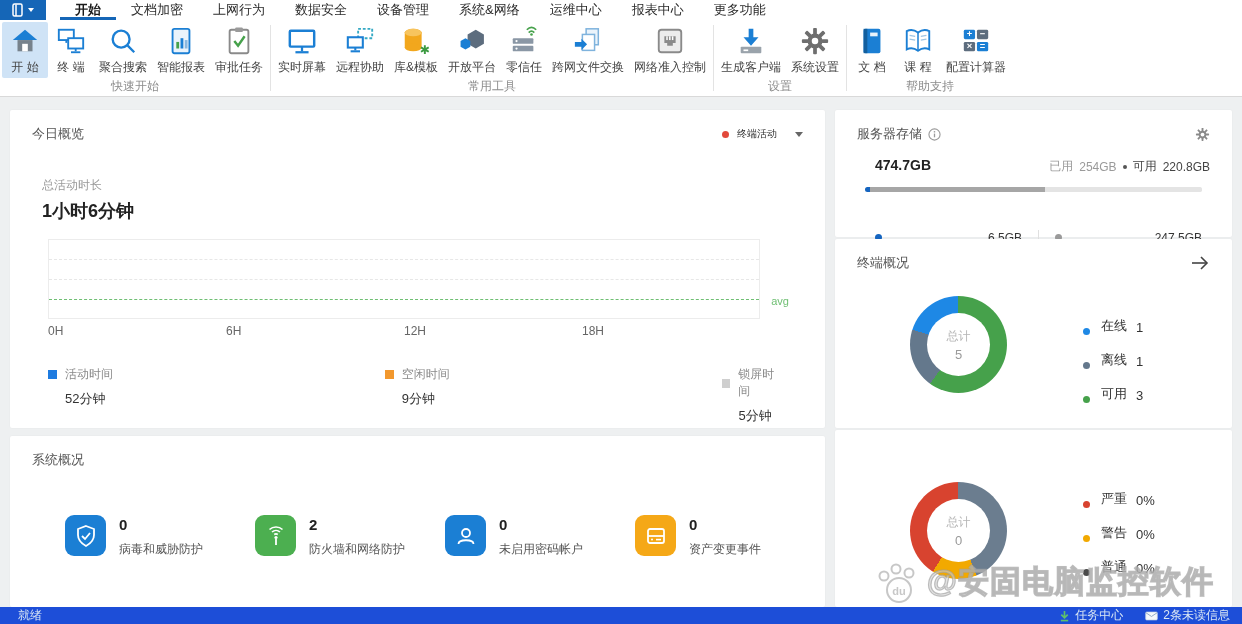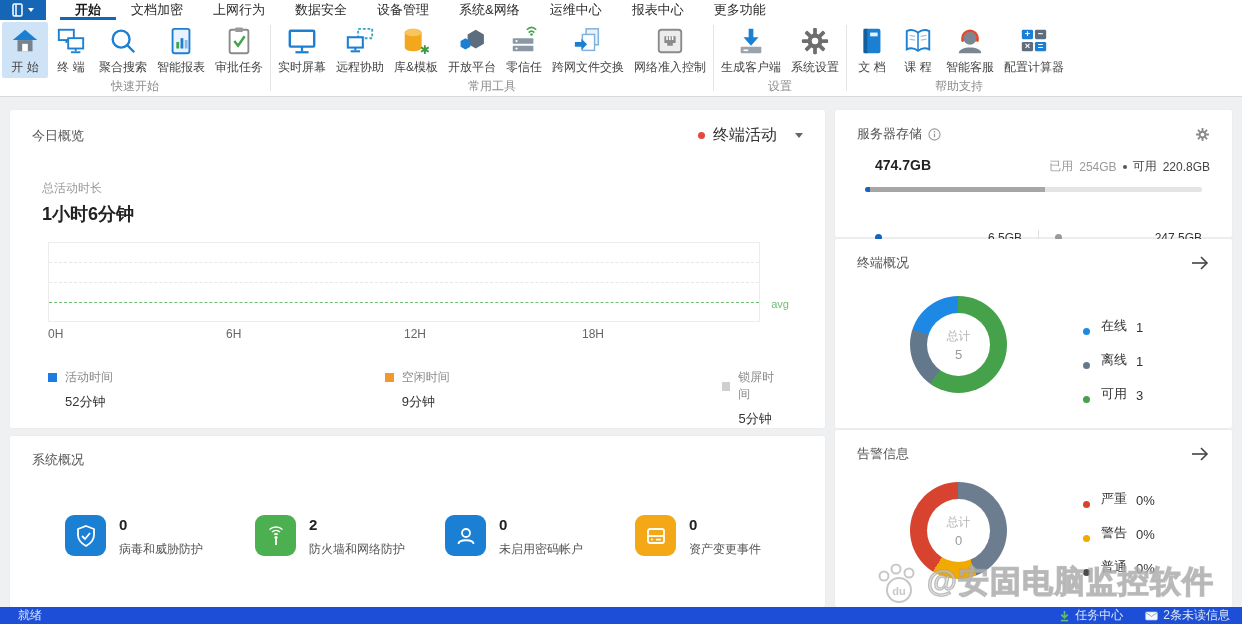--- a/index.html
+++ b/index.html
@@ -29,21 +29,21 @@
   .main { position:absolute; top:97px; left:0; right:0; bottom:17px; padding:13px 10px 0 10px; display:flex; gap:10px; overflow:hidden; }
   .leftcol { width:815px; display:flex; flex-direction:column; gap:8px; }
   .rightcol { flex:1; display:flex; flex-direction:column; gap:2px; }
   .panel { background:#fff; border-radius:2px; box-shadow:0 0 2px rgba(0,0,0,0.05); position:relative; }
   .p-head { display:flex; align-items:center; justify-content:space-between; padding:15px 22px 0 22px; }
   .p-title { font-size:13px; color:#555; display:flex; align-items:center; gap:6px; }
   
   .panel-today { height:318px; }
   .filter { display:flex; align-items:center; gap:8px; cursor:pointer; }
   .dot { width:7px; height:7px; border-radius:50%; display:inline-block; }
-  .filter-label { font-size:16px; color:#333; }
+  .filter-label { font-size:10px; color:#333; }
   .caret-down { width:0; height:0; border-left:4px solid transparent; border-right:4px solid transparent; border-top:5px solid #666; margin-left:10px; }
   .total-label { margin:34px 0 0 32px; font-size:12px; color:#9a9a9a; }
   .total-value { margin:5px 0 0 32px; font-size:18px; font-weight:bold; color:#222; }
   .chart { position:relative; margin:16px 65px 0 38px; height:80px; border:1px solid #ececec; background:#fff; }
   .gridline { position:absolute; left:0; right:0; border-top:1px dashed #e7e7e7; }
   .avgline { position:absolute; left:0; right:0; border-top:1.5px dashed #6fbf73; }
   .avg-label { position:absolute; right:-30px; font-size:11px; color:#6fbf73; }
   .x-axis { position:relative; margin:5px 65px 0 38px; height:16px; }
   .x-axis span { position:absolute; font-size:12px; color:#666; }
   .legend-row { display:flex; margin:26px 40px 0 38px; }
@@ -323,32 +323,20 @@
               <line x1="7" y1="14" x2="13" y2="15" stroke="#9cc4e4" stroke-width="1.4"></line>
               <line x1="19" y1="11" x2="25" y2="10" stroke="#9cc4e4" stroke-width="1.4"></line>
               <line x1="19" y1="15" x2="25" y2="14" stroke="#9cc4e4" stroke-width="1.4"></line>
             </svg>
         </span>
         <span class="rlabel">课 程</span>
       </div>
       <div class="rbtn">
         <span class="ricon">
           <svg width="30" height="30" viewBox="0 0 32 32">
-              <path d="M4 29 c0-8 24-8 24 0 z" fill="#7a8793"></path>
-              <circle cx="16" cy="13" r="7" fill="#7a8793"></circle>
-              <path d="M8 13 a8 8 0 0 1 16 0" fill="none" stroke="#e04a2f" stroke-width="2.6"></path>
-              <rect x="6.6" y="12" width="3" height="5" rx="1.5" fill="#e04a2f"></rect>
-              <rect x="22.4" y="12" width="3" height="5" rx="1.5" fill="#e04a2f"></rect>
-            </svg>
-        </span>
-        <span class="rlabel">智能客服</span>
-      </div>
-      <div class="rbtn">
-        <span class="ricon">
-          <svg width="30" height="30" viewBox="0 0 32 32">
               <g font-family="sans-serif" font-size="10" font-weight="bold" fill="#fff" text-anchor="middle">
                 <rect x="3" y="4" width="12" height="10" rx="1.5" fill="#1b7fd4"></rect>
                 <text x="9" y="12">+</text>
                 <rect x="17" y="4" width="12" height="10" rx="1.5" fill="#5d6d7e"></rect>
                 <text x="23" y="12">−</text>
                 <rect x="3" y="17" width="12" height="10" rx="1.5" fill="#5d6d7e"></rect>
                 <text x="9" y="25">×</text>
                 <rect x="17" y="17" width="12" height="10" rx="1.5" fill="#1b7fd4"></rect>
                 <text x="23" y="25">=</text>
               </g>
@@ -562,29 +550,20 @@
         </div>
         <div class="d-row">
           <span class="dot" style="background: rgb(70, 161, 75);"></span>
           <span class="lab">可用</span>
           <span class="val">3</span>
         </div>
       </div>
     </div>
 
     <div class="panel panel-alerts">
-      <div class="p-head">
-        <span class="p-title">告警信息</span>
-        <span class="arrow-btn">
-          <svg width="20" height="14" viewBox="0 0 20 14">
-              <line x1="2" y1="7" x2="17" y2="7" stroke="#444" stroke-width="1.6"></line>
-              <polyline points="11,1 17,7 11,13" fill="none" stroke="#444" stroke-width="1.6"></polyline>
-            </svg>
-        </span>
-      </div>
       <div class="donut" style="left: 75px; top: 52px; background: conic-gradient(rgb(107, 125, 143) 0deg, rgb(107, 125, 143) 158deg, rgb(242, 169, 0) 158deg, rgb(242, 169, 0) 212deg, rgb(216, 67, 47) 212deg, rgb(216, 67, 47) 360deg);">
         <div class="hole">
           <span class="c-lab">总计</span>
           <span class="c-val">0</span>
         </div>
       </div>
       <div class="d-legend" style="top:44px;">
         <div class="d-row">
           <span class="dot" style="background: rgb(216, 67, 47);"></span>
           <span class="lab">严重</span>

